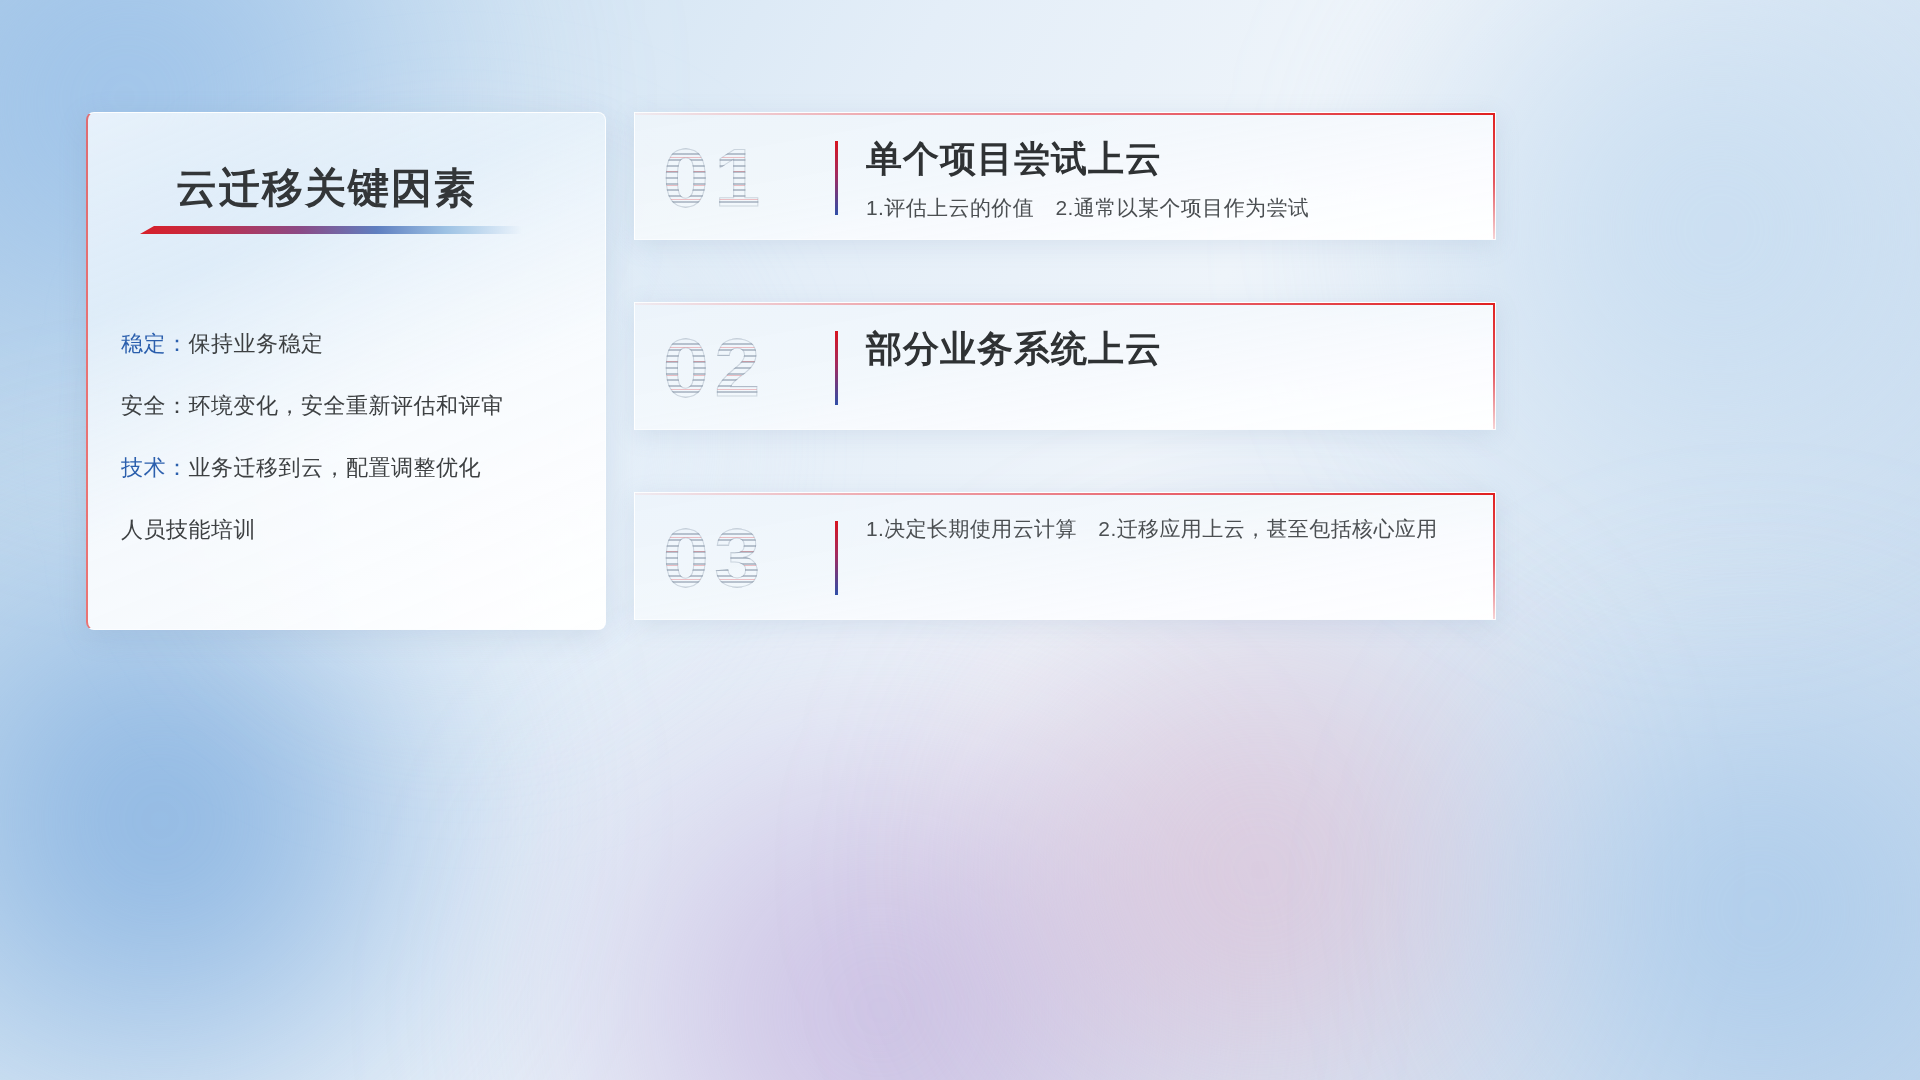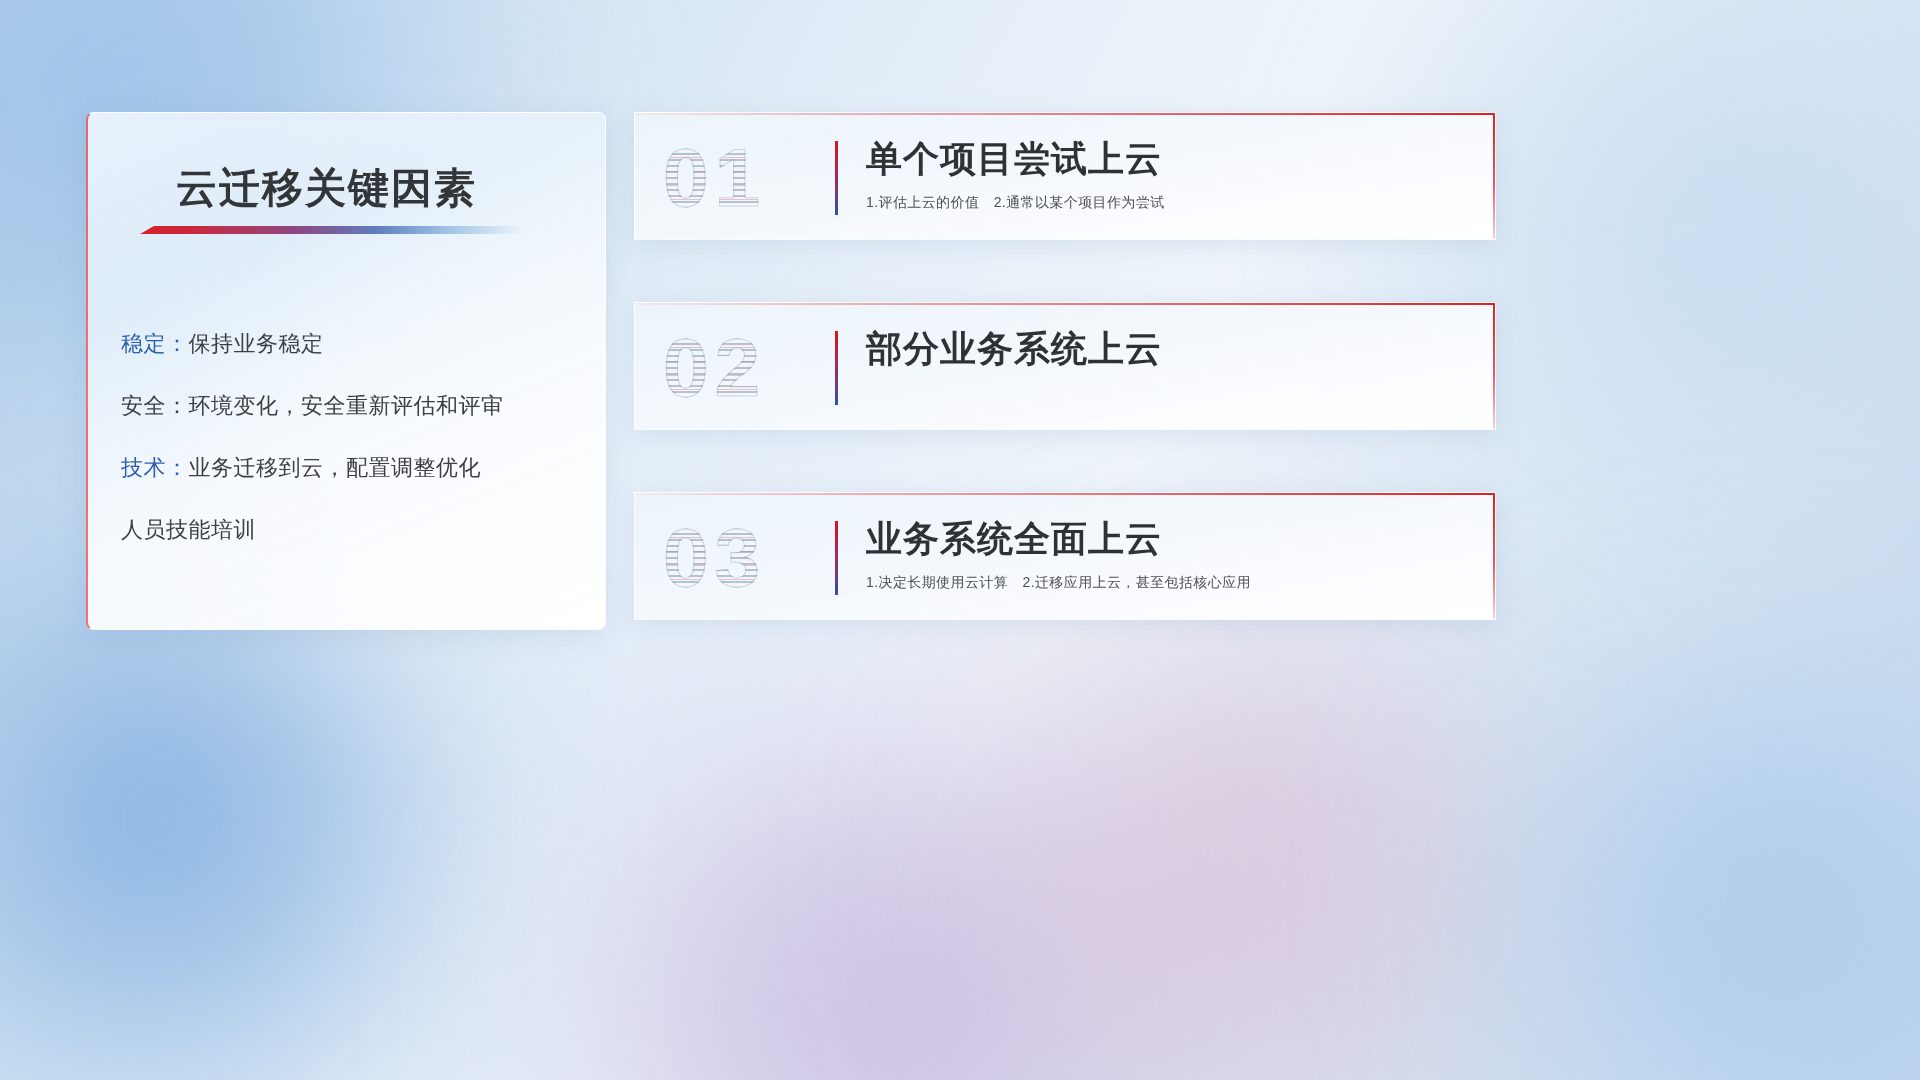--- a/index.html
+++ b/index.html
@@ -112,21 +112,21 @@
   .step-divider {
     position:absolute; left:200px; top:28px; width:3px; height:74px;
     background:linear-gradient(180deg,#d8151f 0%, #a32a5e 46%, #2f4fa8 100%);
   }
   .step-body { position:absolute; left:231px; top:22px; right:30px; }
   .step-title {
     font-size:36px; font-weight:bold; color:#2f3234;
     letter-spacing:1px; white-space:nowrap; margin-bottom:10px;
   }
   .step-desc {
-    font-size:14px; color:#4b4f52; letter-spacing:.4px; white-space:nowrap;
+    font-size:21px; color:#4b4f52; letter-spacing:.4px; white-space:nowrap;
   }
 </style>
 </head>
 <body>
 
 <div id="bg">
   <div class="bg-base"></div>
   <div class="bg-blob blob-a"></div>
   <div class="bg-blob blob-b"></div>
   <div class="bg-blob blob-c"></div>
@@ -165,19 +165,18 @@
         <div class="step-divider"></div>
         <div class="step-body">
           <div class="step-title">部分业务系统上云</div>
         </div>
       </article>
       <article class="step-card">
         <div class="step-number">03</div>
         <div class="step-number-tint">03</div>
         <div class="step-divider"></div>
         <div class="step-body">
-          <div class="step-title">业务系统全面上云</div>
           <div class="step-desc">1.决定长期使用云计算　2.迁移应用上云，甚至包括核心应用</div>
         </div>
       </article>
     </section>
 
 </div>
 
 </body></html>

